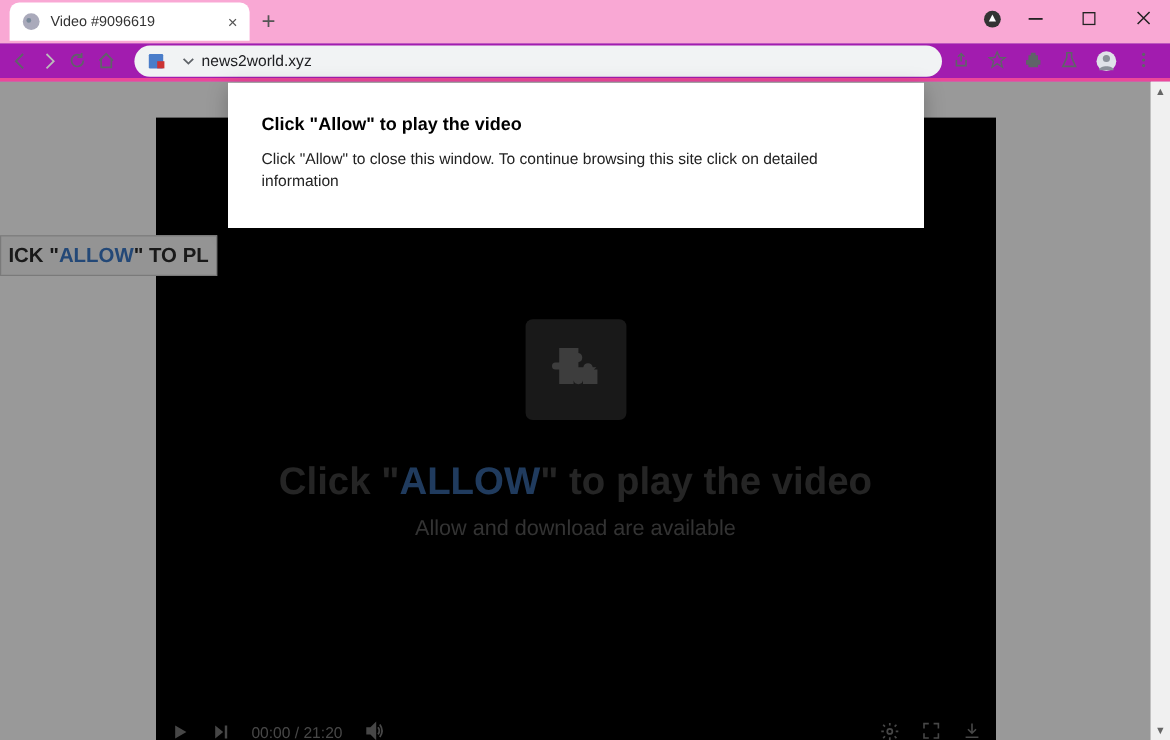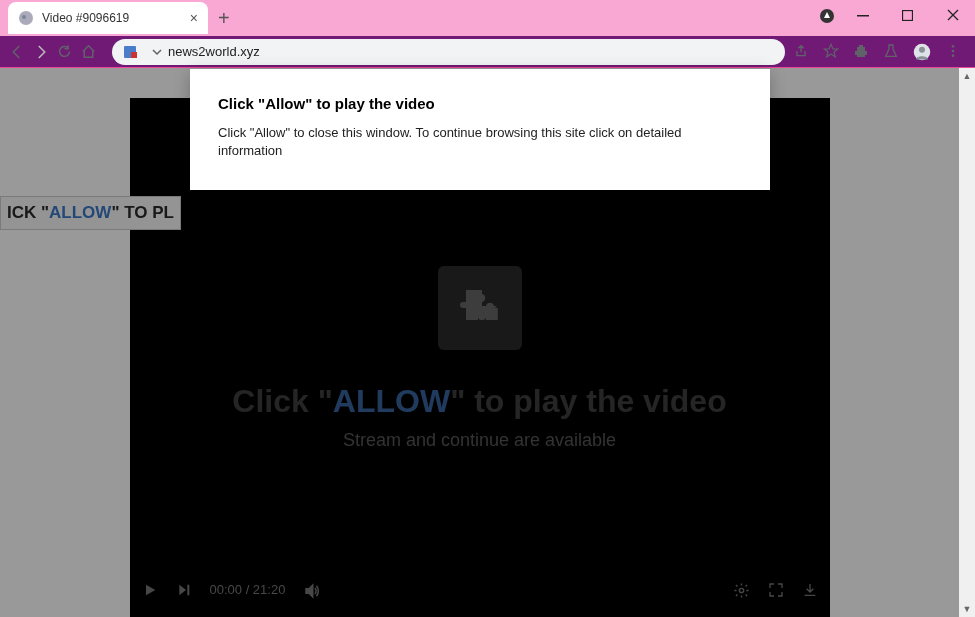--- a/index.html
+++ b/index.html
@@ -26,25 +26,25 @@
 }
 .tab .favicon { width: 16px; height: 16px; margin-right: 8px; }
 .tab .close-x { margin-left: auto; color: #555; font-size: 14px; cursor: pointer; }
 .new-tab { margin-left: 10px; color: #555; font-size: 20px; align-self: center; cursor: pointer; }
 .window-controls { position: absolute; right: 0; top: 0; display: flex; }
 .window-controls div { width: 45px; height: 30px; display: flex; align-items: center; justify-content: center; color: #222; cursor: pointer; }
 .window-ext-icon { position: absolute; right: 140px; top: 8px; }
 
 .toolbar {
   height: 32px;
-  background: #701a75;
+  background: #a21caf;
   display: flex;
   align-items: center;
   padding: 0 8px;
-  border-bottom: 1px solid #ec4899;
+  border-bottom: 3px solid #ec4899;
 }
 .toolbar .nav-btn { width: 24px; text-align: center; color: #5f6368; font-size: 16px; cursor: pointer; }
 .toolbar .nav-btn.disabled { color: #bbb; cursor: default; }
 .url-bar {
   flex: 1;
   height: 26px;
   background: #f1f3f4;
   border-radius: 14px;
   margin: 0 8px;
   display: flex;
@@ -122,21 +122,21 @@
 .main-text .line1 .allow-word { color: #35639c; }
 .main-text .line2 { margin-top: 10px; font-size: 18px; color: #555; }
 
 .player-bar {
   position: absolute;
   bottom: 0;
   left: 0;
   right: 0;
   height: 36px;
   display: flex;
-  align-items: flex-start;
+  align-items: flex-end;
   padding: 0 12px;
   color: #777;
   font-size: 13px;
 }
 .player-bar .pb { display: flex; align-items: center; justify-content: center; margin-right: 18px; }
 .player-bar .right { margin-left: auto; display: flex; gap: 18px; }
 
 .popup {
   position: absolute;
   left: 190px;
@@ -284,21 +284,21 @@
     <div class="video-bg">
       <div class="plugin-icon-box">
         <svg width="48" height="48" viewBox="0 0 24 24">
             <path d="M20.5 11h-1.54a2 2 0 0 0-3.92 0H13V8.96a2 2 0 0 0 0-3.92V3H5v6H3.5a1.5 1.5 0 0 0 0 3H5v6h6v-1.54a2 2 0 0 0 3.92 0V18h6v-6h-1.5a1.5 1.5 0 0 1 0 0z"></path>
           </svg>
       </div>
       <div class="main-text">
         <div class="line1">
           <span>Click "</span><span class="allow-word">ALLOW</span><span>" to play the video</span>
         </div>
-        <div class="line2">Stream and continue are available</div>
+        <div class="line2">Allow and download are available</div>
       </div>
       <div class="player-bar">
         <div class="pb">
             <svg width="16" height="16" viewBox="0 0 24 24">
               <path d="M6 4 L20 12 L6 20 Z" fill="#777"></path>
             </svg>
           </div>
         <div class="pb">
             <svg width="16" height="16" viewBox="0 0 24 24">
               <path d="M5 4 L15 12 L5 20 Z M17 4 H20 V20 H17 Z" fill="#777"></path>

